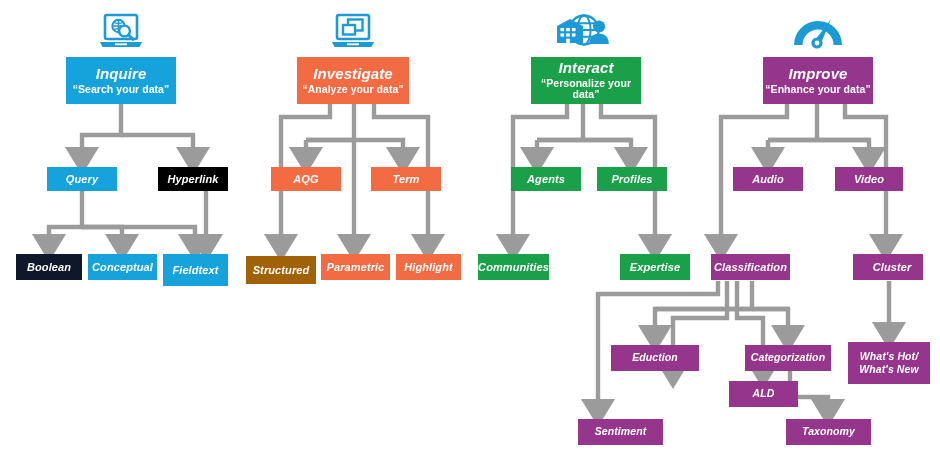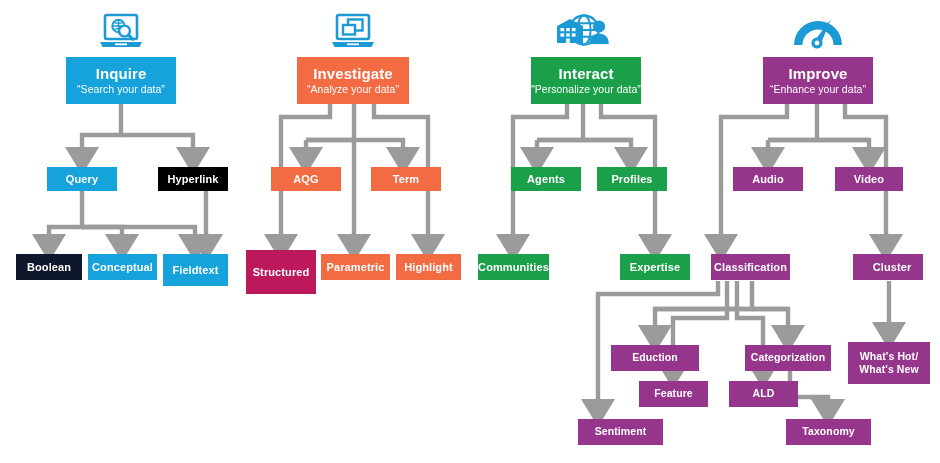--- a/index.html
+++ b/index.html
@@ -29,23 +29,24 @@
     align-items:center;
     justify-content:center;
     color:#ffffff;
     text-align:center;
     line-height:1.12;
     z-index:3;
   }
   .node .ttl{
     font-weight:bold;
     letter-spacing:0.1px;
+    font-style:italic;
   }
   .node .sub{
-    font-weight:normal;
+    font-weight:bold;
     letter-spacing:0.05px;
   }
   .root .ttl{font-size:15px;margin-bottom:1px;}
   .root .sub{font-size:10.5px;}
   .lvl2 .ttl{font-size:11px;}
   .lvl3 .ttl{font-size:11px;}
   .lvl4 .ttl{font-size:10.5px;}
   .lvl4.two .ttl{font-size:10.5px;line-height:1.25;}
   .icon{
     position:absolute;
@@ -189,21 +190,21 @@
   <div class="node root" style="left:297px;top:57px;width:112px;height:47px;background:#F26B43;">
     <span class="ttl">Investigate</span>
     <span class="sub">“Analyze your data”</span>
   </div>
   <div class="node lvl2" style="left:271px;top:167px;width:70px;height:24px;background:#F26B43;">
     <span class="ttl">AQG</span>
   </div>
   <div class="node lvl2" style="left:371px;top:167px;width:70px;height:24px;background:#F26B43;">
     <span class="ttl">Term</span>
   </div>
-  <div class="node lvl3" style="left:246px;top:250px;width:70px;height:44px;background:#be185d;">
+  <div class="node lvl3" style="left:246px;top:256px;width:70px;height:28px;background:#a16207;">
     <span class="ttl">Structured</span>
   </div>
   <div class="node lvl3" style="left:321px;top:254px;width:69px;height:26px;background:#F26B43;">
     <span class="ttl">Parametric</span>
   </div>
   <div class="node lvl3" style="left:396px;top:254px;width:65px;height:26px;background:#F26B43;">
     <span class="ttl">Highlight</span>
   </div>
 
   <div class="node root" style="left:531px;top:57px;width:110px;height:47px;background:#1BA04A;">
@@ -242,23 +243,20 @@
 
   <div class="node lvl4" style="left:611px;top:345px;width:88px;height:26px;background:#96358C;">
     <span class="ttl">Eduction</span>
   </div>
   <div class="node lvl4" style="left:745px;top:345px;width:86px;height:26px;background:#96358C;text-align:center;">
     <span class="ttl">Categorization</span>
   </div>
   <div class="node lvl4 two" style="left:848px;top:342px;width:82px;height:42px;background:#96358C;">
     <span class="ttl">What's Hot/ What's New</span>
   </div>
-  <div class="node lvl4" style="left:639px;top:381px;width:69px;height:26px;background:#96358C;">
-    <span class="ttl">Feature</span>
-  </div>
   <div class="node lvl4" style="left:729px;top:381px;width:69px;height:26px;background:#96358C;">
     <span class="ttl">ALD</span>
   </div>
   <div class="node lvl4" style="left:578px;top:419px;width:85px;height:26px;background:#96358C;">
     <span class="ttl">Sentiment</span>
   </div>
   <div class="node lvl4" style="left:786px;top:419px;width:85px;height:26px;background:#96358C;">
     <span class="ttl">Taxonomy</span>
   </div>
 

